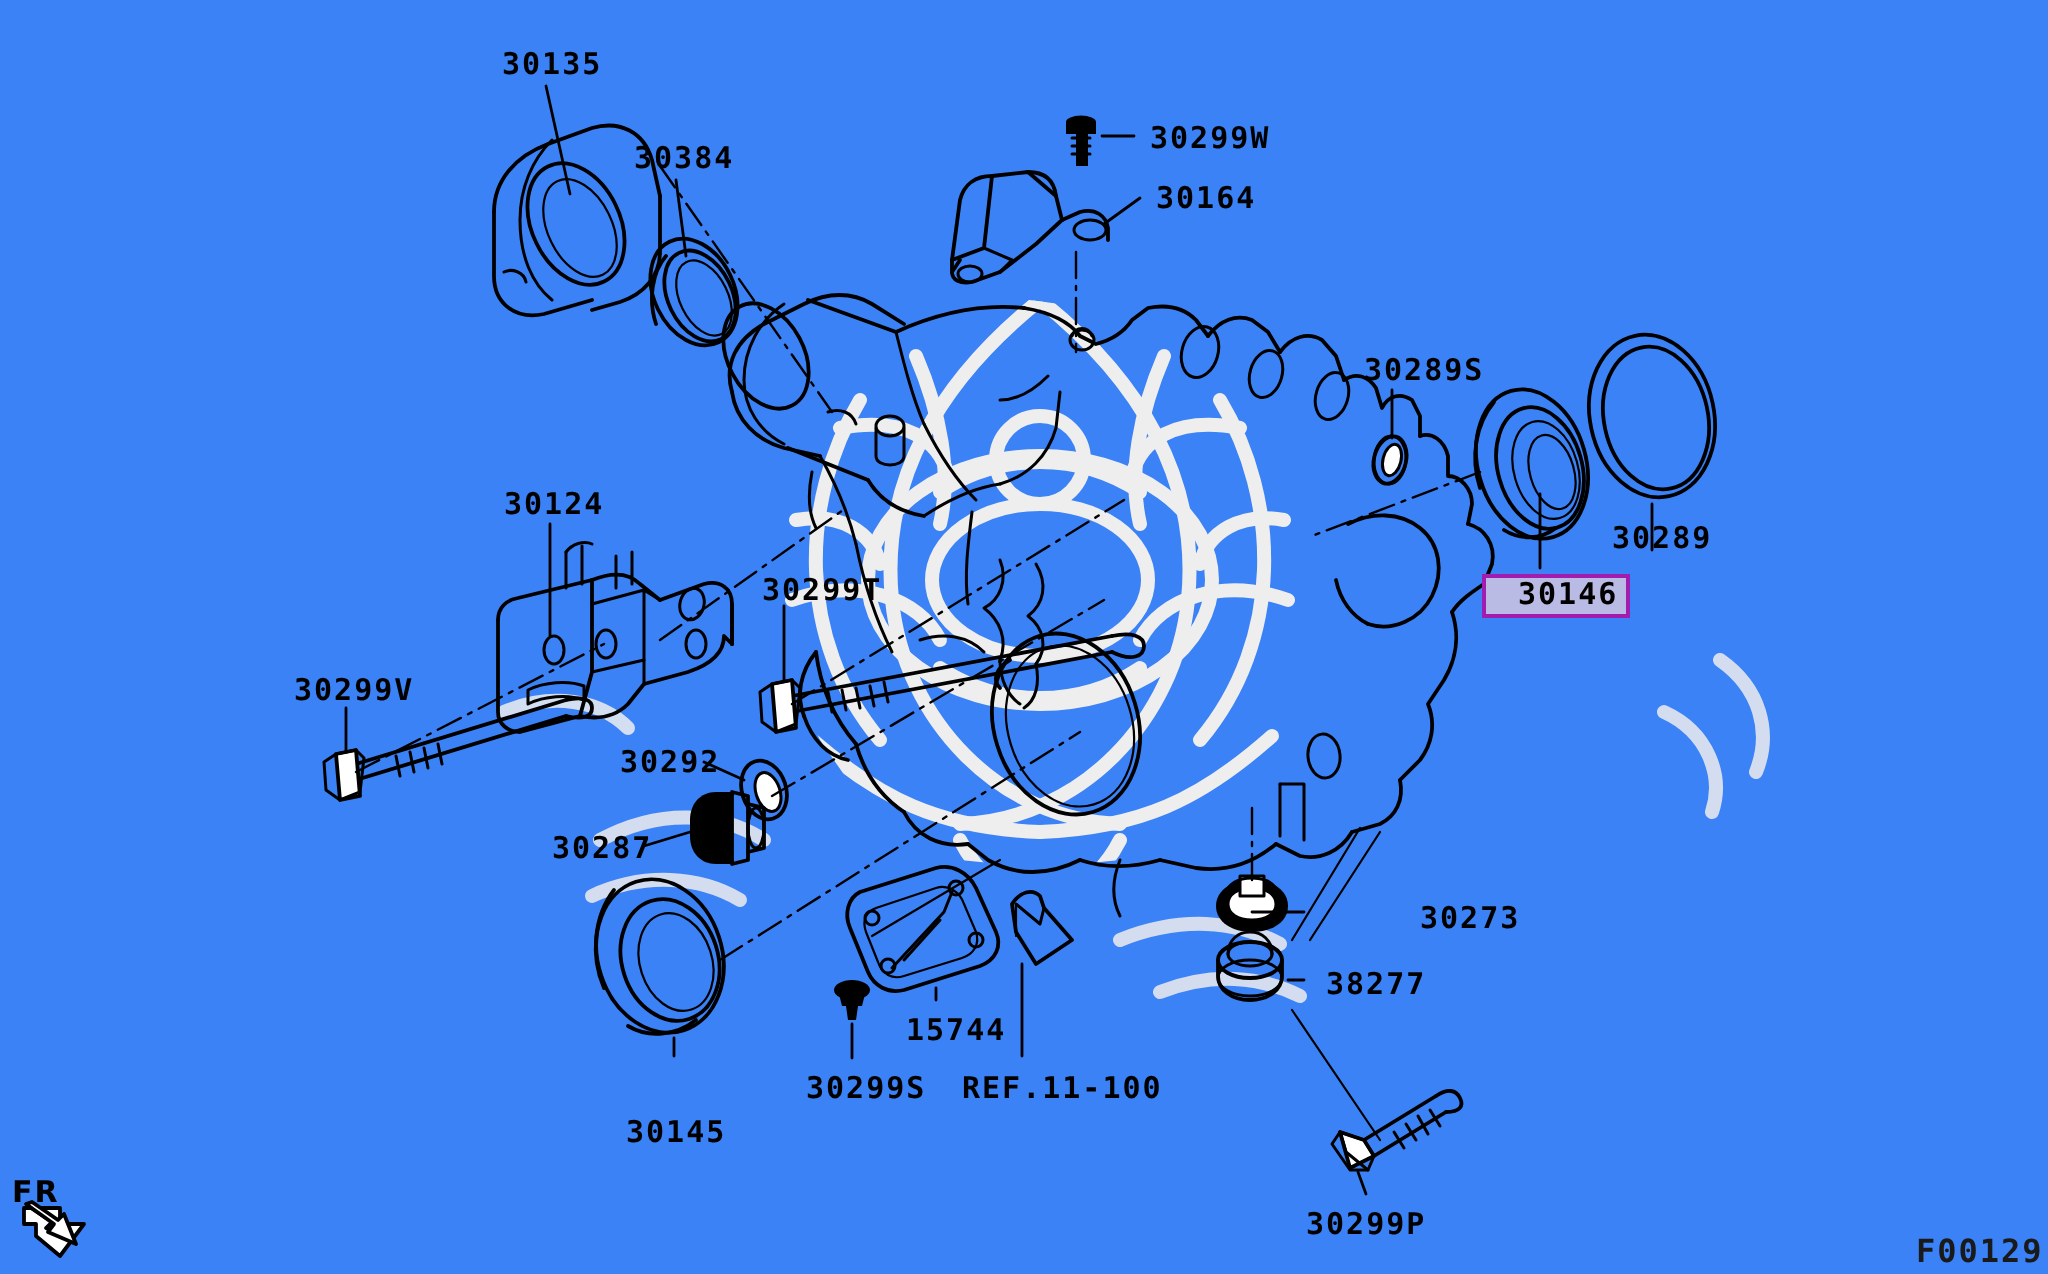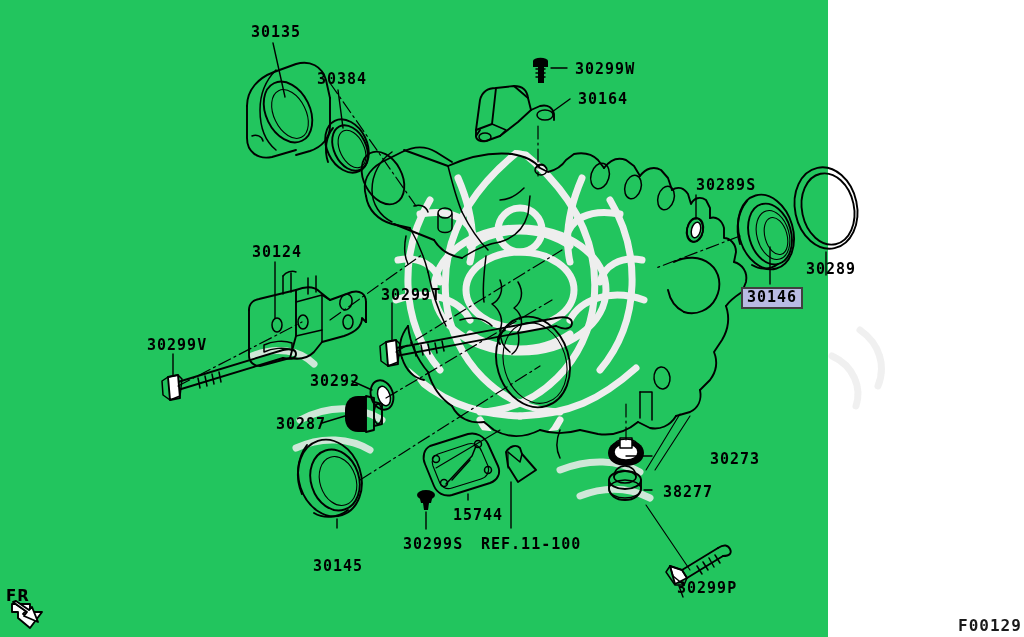--- a/index.html
+++ b/index.html
@@ -2,36 +2,36 @@
 <html><head>
 <meta charset="utf-8">
 <title>Parts Diagram</title>
 <style>
   html,body{margin:0;padding:0;background:#ffffff;}
   body{
     width:1024px;height:637px;
     font-family:"DejaVu Sans Mono","Liberation Mono",monospace;
     overflow:hidden;position:relative;
   }
-  #stage{position:absolute;left:0;top:0;width:828px;height:637px;background:#22c55e;}
+  #stage{position:absolute;left:0;top:0;width:1024px;height:637px;background:#3b82f6;}
   #stage svg{position:absolute;left:0;top:0;}
   .lbl{
     position:absolute;
     font-family:"DejaVu Sans Mono","Liberation Mono",monospace;
     font-size:15px;
     font-weight:700;
     letter-spacing:1.0px;
     color:#000;
     white-space:nowrap;
     line-height:1;
   }
   .lbl.hl{
     background:#b9bbe4;
-    border:2px solid #404040;
-    padding:1px 4px 2px 4px;
+    border:2px solid #a21caf;
+    padding:1px 4px 2px 16px;
     letter-spacing:1.0px;
   }
   .corner{
     position:absolute;
     font-family:"DejaVu Sans Mono","Liberation Mono",monospace;
     font-size:16px;font-weight:700;letter-spacing:1px;color:#1a1a1a;
   }
   .frtxt{
     position:absolute;
     font-family:"DejaVu Sans","Liberation Sans",sans-serif;
@@ -400,33 +400,33 @@
       <path class="wht2" d="M12 604 L30 604 L30 612 L42 612 L30 628 L18 618 L18 612 L12 612 Z"></path>
       <path class="ln2" d="M14 603 L26 611 L23 614 L36 620 L31 608 L28 611 L16 602 Z"></path>
       <path class="wht2" d="M13 602 L27 612 L24 616 L38 622 L32 607 L29 610 L16 601 Z"></path>
     </g>
   </svg>
 
   <div class="lbl" style="left:251px;top:25px;">30135</div>
   <div class="lbl" style="left:317px;top:72px;">30384</div>
   <div class="lbl" style="left:575px;top:62px;">30299W</div>
   <div class="lbl" style="left:578px;top:92px;">30164</div>
-  <div class="lbl" style="left:696px;top:178px;">30289S</div>
+  <div class="lbl" style="left:682px;top:178px;">30289S</div>
   <div class="lbl" style="left:806px;top:262px;">30289</div>
   <div class="lbl hl" style="left:741px;top:287px;">30146</div>
   <div class="lbl" style="left:252px;top:245px;">30124</div>
   <div class="lbl" style="left:381px;top:288px;">30299T</div>
   <div class="lbl" style="left:147px;top:338px;">30299V</div>
   <div class="lbl" style="left:310px;top:374px;">30292</div>
   <div class="lbl" style="left:276px;top:417px;">30287</div>
   <div class="lbl" style="left:313px;top:535px;margin-top:24px;">30145</div>
   <div class="lbl" style="left:403px;top:537px;">30299S</div>
   <div class="lbl" style="left:453px;top:508px;">15744</div>
   <div class="lbl" style="left:481px;top:537px;">REF.11-100</div>
   <div class="lbl" style="left:663px;top:452px;padding-left:47px;">30273</div>
   <div class="lbl" style="left:663px;top:485px;">38277</div>
-  <div class="lbl" style="left:653px;top:581px;margin-left:24px;">30299P</div>
+  <div class="lbl" style="left:653px;top:605px;">30299P</div>
 
   <div class="frtxt" style="left:6px;top:587px;">FR</div>
 
   <div class="corner" style="left:958px;top:616px;">F00129</div>
 
 </div>
 
 </body></html>

